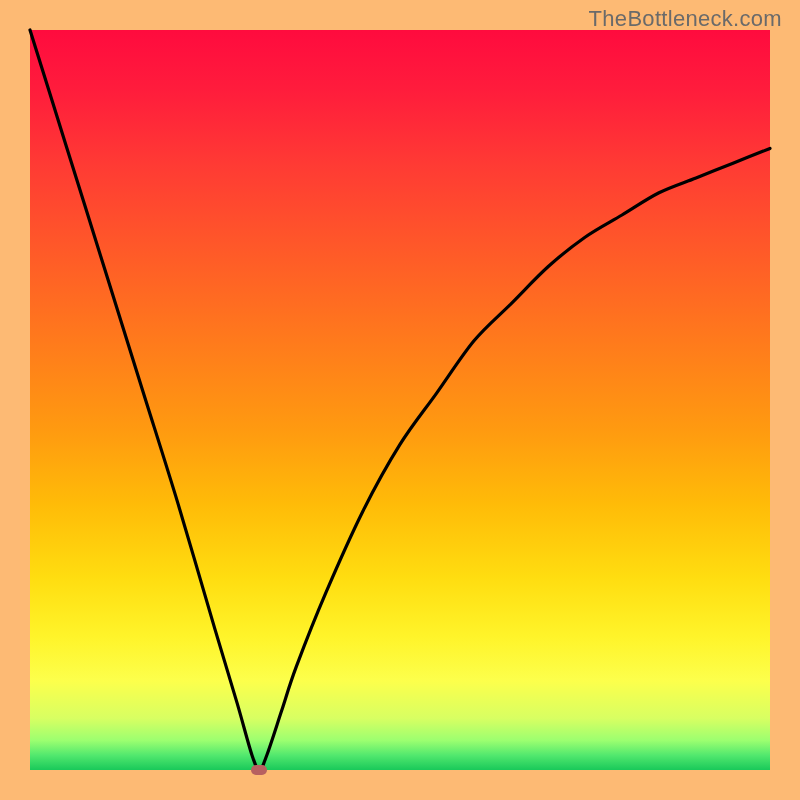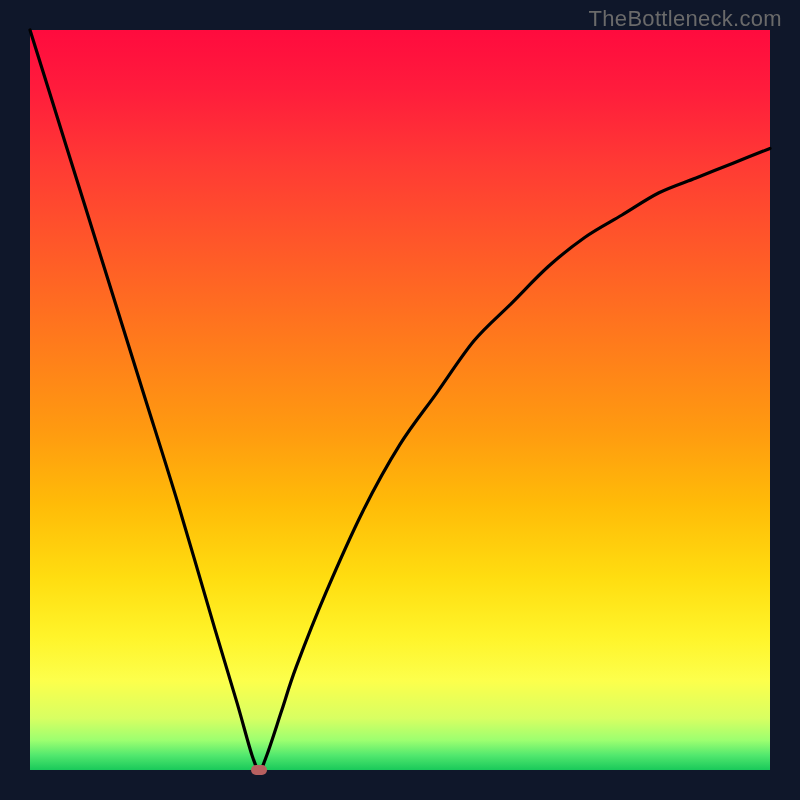--- a/index.html
+++ b/index.html
@@ -7,21 +7,21 @@
     padding: 0;
     width: 800px;
     height: 800px;
     overflow: hidden;
     background: #000;
     font-family: Arial, Helvetica, sans-serif;
   }
   .frame {
     width: 800px;
     height: 800px;
-    background: #0f172a;
+    background: #fdba74;
     position: relative;
   }
   .plot {
     position: absolute;
     left: 30px;
     top: 30px;
     width: 740px;
     height: 740px;
     
     background: linear-gradient(to bottom,

